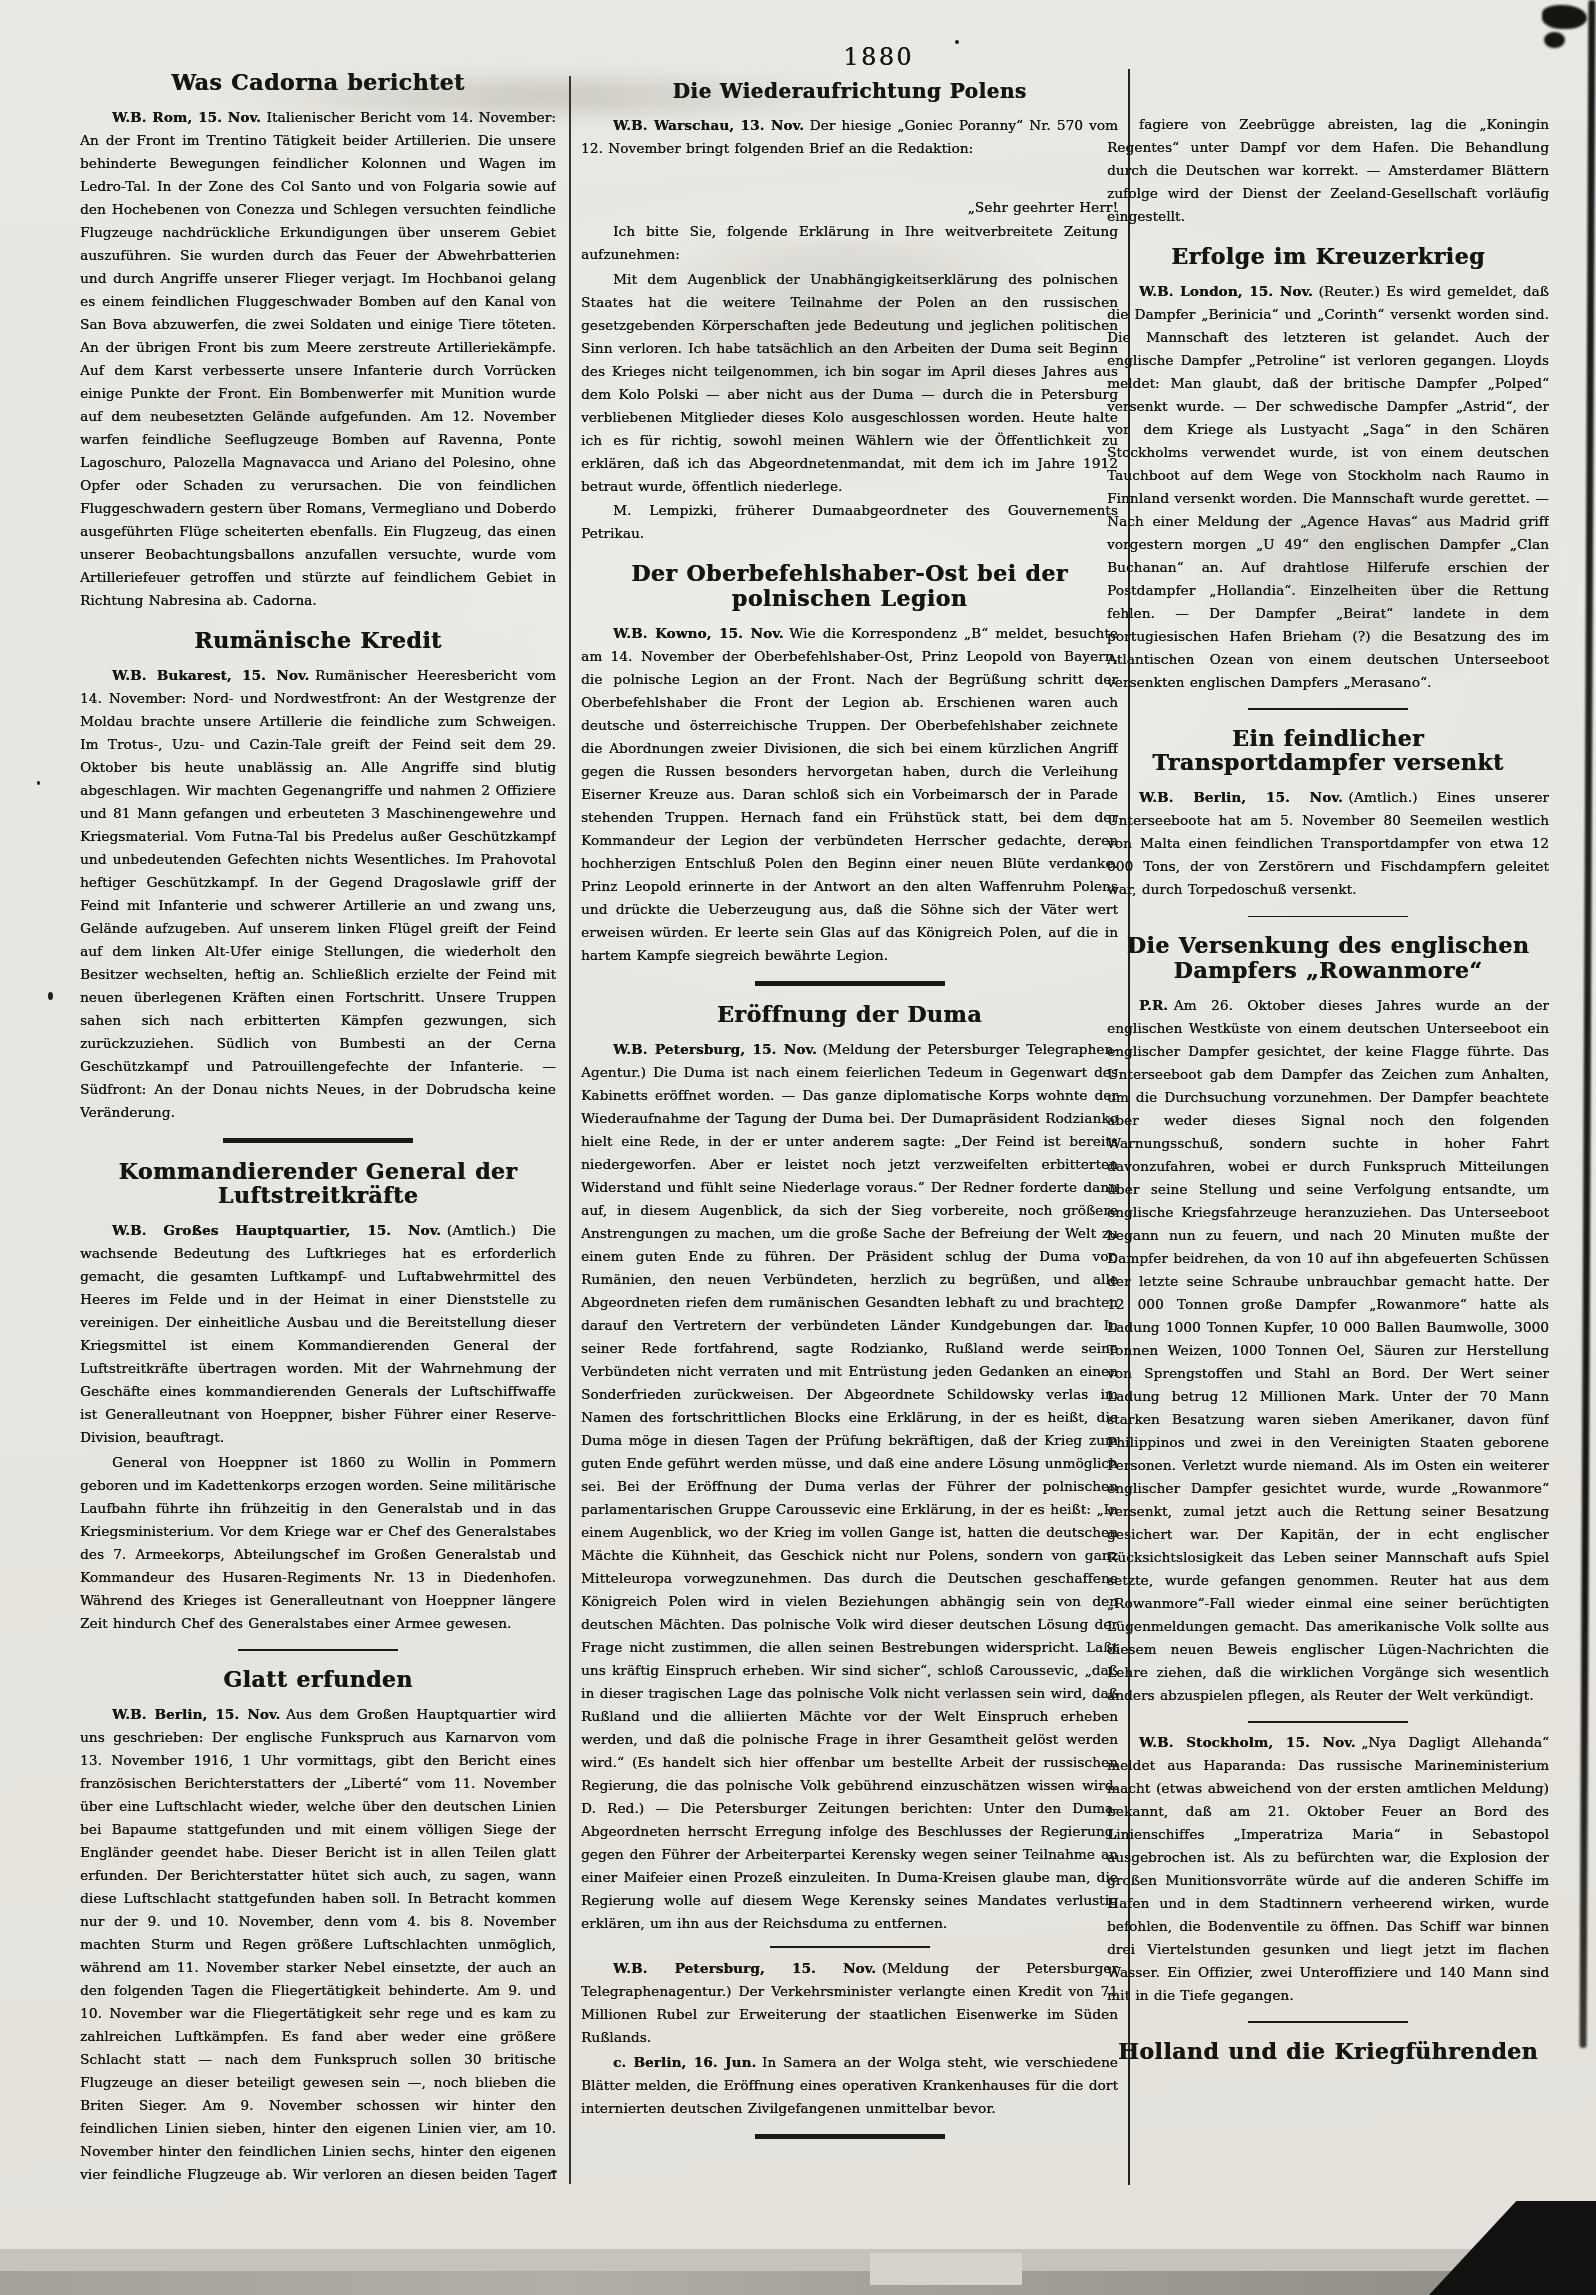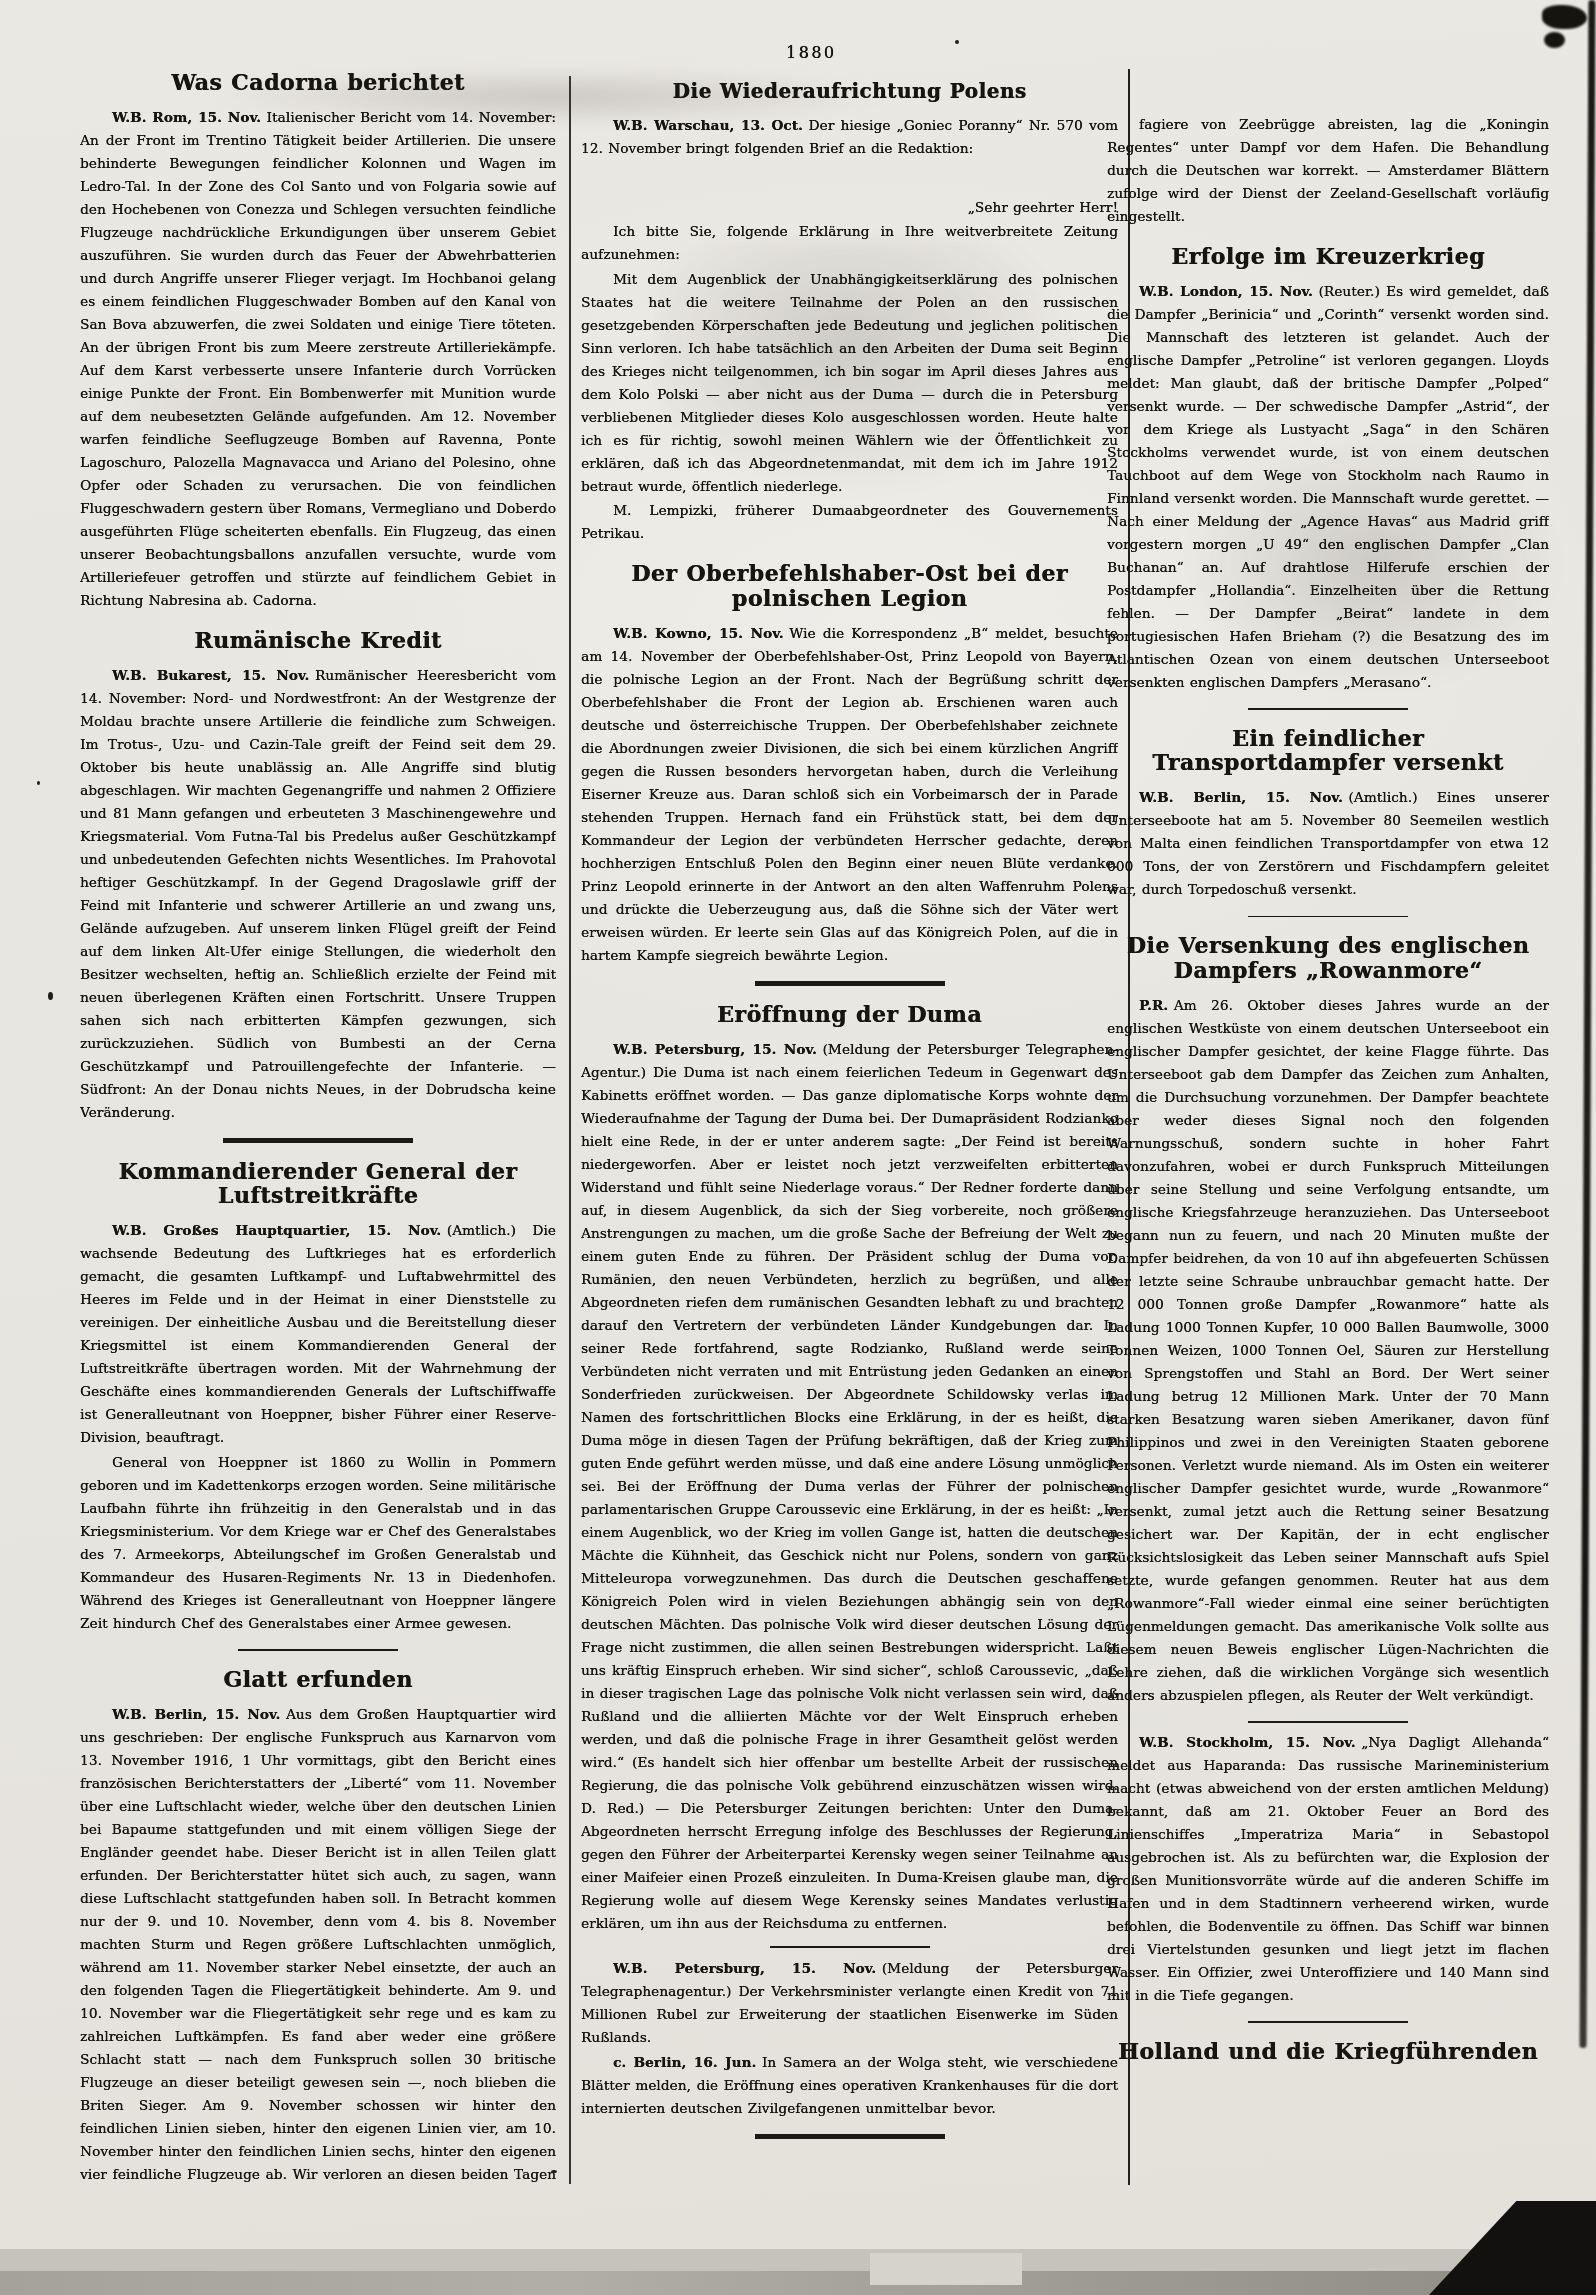--- a/index.html
+++ b/index.html
@@ -44,21 +44,21 @@
   .col p + p{margin-top:1.6px;}
   .col p.center{text-align:right;text-indent:0;margin-top:36px;}
   .dateline{font-weight:bold;margin-right:5.6px;}
   .divider{background:#1b1914;margin:14.4px auto 8px auto;}
   .divider.thin {width:160px;height:1.6px;}
   .divider.thick{width:190px;height:4.8px;}
   .divider.inner{margin:11.2px auto 9.6px auto;}
   
   .page-number{
     position:absolute;left:786px;top:43px;width:128px;
-    text-align:left;font-size:16px;letter-spacing:2.4px;
+    text-align:right;font-size:24px;letter-spacing:2.4px;
     text-shadow:0.3px 0 0 currentColor;
   }
   .vrule{position:absolute;background:#36342e;}
   #vrule-1{left:569px; top:76px;width:1.6px;height:2108px;}
   #vrule-2{left:1128px;top:69px;width:2.4px;height:2116px;background:#23211d;}
   
   .smudge{position:absolute;pointer-events:none;filter:blur(5.6px);}
   .smudge.s1{left:208px;top:67px;width:687px;height:59px;
     background:radial-gradient(ellipse at 50% 50%, rgba(92,89,80,0.22), rgba(0,0,0,0) 70%);}
   .smudge.s2{left:655px;top:240px;width:431px;height:263px;
@@ -124,21 +124,21 @@
       </div>
       <div class="article">
         <div class="divider thin"></div>
         <div class="headline">Glatt erfunden</div>
         <p><span class="dateline">W.B. Berlin, 15. Nov.</span><span>Aus dem Großen Hauptquartier wird uns geschrieben: Der englische Funkspruch aus Karnarvon vom 13. November 1916, 1 Uhr vormittags, gibt den Bericht eines französischen Berichterstatters der „Liberté“ vom 11. November über eine Luftschlacht wieder, welche über den deutschen Linien bei Bapaume stattgefunden und mit einem völligen Siege der Engländer geendet habe. Dieser Bericht ist in allen Teilen glatt erfunden. Der Berichterstatter hütet sich auch, zu sagen, wann diese Luftschlacht stattgefunden haben soll. In Betracht kommen nur der 9. und 10. November, denn vom 4. bis 8. November machten Sturm und Regen größere Luftschlachten unmöglich, während am 11. November starker Nebel einsetzte, der auch an den folgenden Tagen die Fliegertätigkeit behinderte. Am 9. und 10. November war die Fliegertätigkeit sehr rege und es kam zu zahlreichen Luftkämpfen. Es fand aber weder eine größere Schlacht statt — nach dem Funkspruch sollen 30 britische Flugzeuge an dieser beteiligt gewesen sein —, noch blieben die Briten Sieger. Am 9. November schossen wir hinter den feindlichen Linien sieben, hinter den eigenen Linien vier, am 10. November hinter den feindlichen Linien sechs, hinter den eigenen vier feindliche Flugzeuge ab. Wir verloren an diesen beiden Tagen auf der ganzen Westfront zusammen fünf Flugzeuge.</span></p>
       </div>
     </div>
   <div class="col" id="col-mid">
       <div class="article">
         <div class="headline">Die Wiederaufrichtung Polens</div>
-        <p><span class="dateline">W.B. Warschau, 13. Oct.</span><span>Der hiesige „Goniec Poranny“ Nr. 570 vom 12. November bringt folgenden Brief an die Redaktion:</span></p>
+        <p><span class="dateline">W.B. Warschau, 13. Nov.</span><span>Der hiesige „Goniec Poranny“ Nr. 570 vom 12. November bringt folgenden Brief an die Redaktion:</span></p>
         <p class="center"><span>„Sehr geehrter Herr!</span></p>
         <p><span>Ich bitte Sie, folgende Erklärung in Ihre weitverbreitete Zeitung aufzunehmen:</span></p>
         <p><span>Mit dem Augenblick der Unabhängigkeitserklärung des polnischen Staates hat die weitere Teilnahme der Polen an den russischen gesetzgebenden Körperschaften jede Bedeutung und jeglichen politischen Sinn verloren. Ich habe tatsächlich an den Arbeiten der Duma seit Beginn des Krieges nicht teilgenommen, ich bin sogar im April dieses Jahres aus dem Kolo Polski — aber nicht aus der Duma — durch die in Petersburg verbliebenen Mitglieder dieses Kolo ausgeschlossen worden. Heute halte ich es für richtig, sowohl meinen Wählern wie der Öffentlichkeit zu erklären, daß ich das Abgeordnetenmandat, mit dem ich im Jahre 1912 betraut wurde, öffentlich niederlege.</span></p>
         <p><span>M. Lempizki, früherer Dumaabgeordneter des Gouvernements Petrikau.</span></p>
       </div>
       <div class="article">
         <div class="headline">Der Oberbefehlshaber-Ost bei der polnischen Legion</div>
         <p><span class="dateline">W.B. Kowno, 15. Nov.</span><span>Wie die Korrespondenz „B“ meldet, besuchte am 14. November der Oberbefehlshaber-Ost, Prinz Leopold von Bayern, die polnische Legion an der Front. Nach der Begrüßung schritt der Oberbefehlshaber die Front der Legion ab. Erschienen waren auch deutsche und österreichische Truppen. Der Oberbefehlshaber zeichnete die Abordnungen zweier Divisionen, die sich bei einem kürzlichen Angriff gegen die Russen besonders hervorgetan haben, durch die Verleihung Eiserner Kreuze aus. Daran schloß sich ein Vorbeimarsch der in Parade stehenden Truppen. Hernach fand ein Frühstück statt, bei dem der Kommandeur der Legion der verbündeten Herrscher gedachte, deren hochherzigen Entschluß Polen den Beginn einer neuen Blüte verdanke. Prinz Leopold erinnerte in der Antwort an den alten Waffenruhm Polens und drückte die Ueberzeugung aus, daß die Söhne sich der Väter wert erweisen würden. Er leerte sein Glas auf das Königreich Polen, auf die in hartem Kampfe siegreich bewährte Legion.</span></p>
       </div>
       <div class="article">

